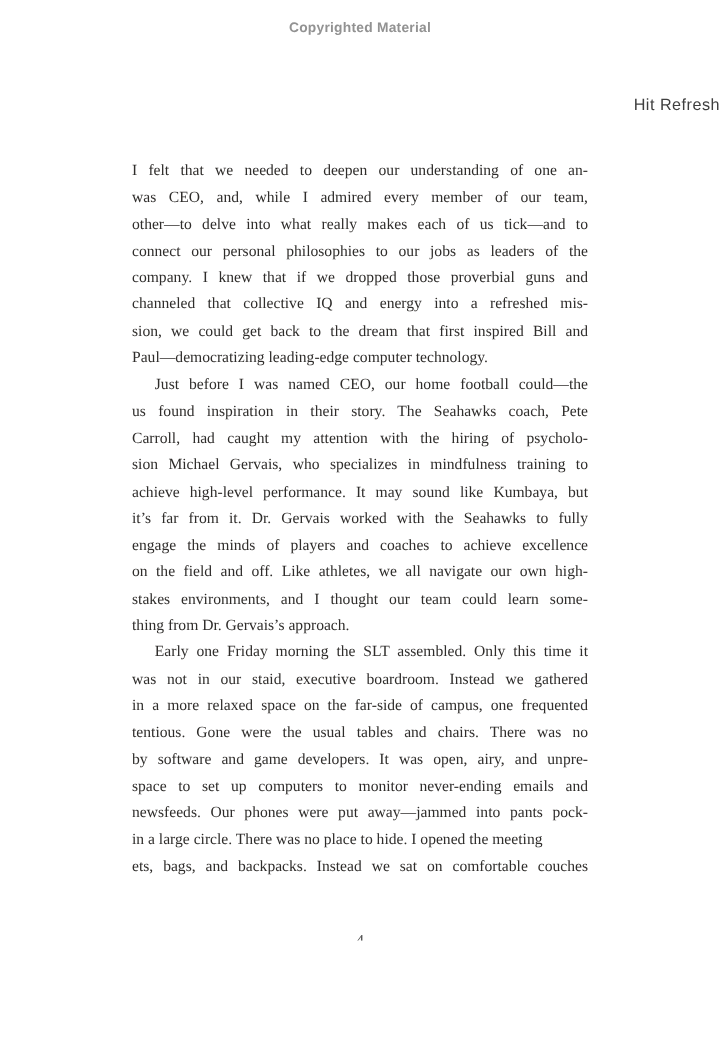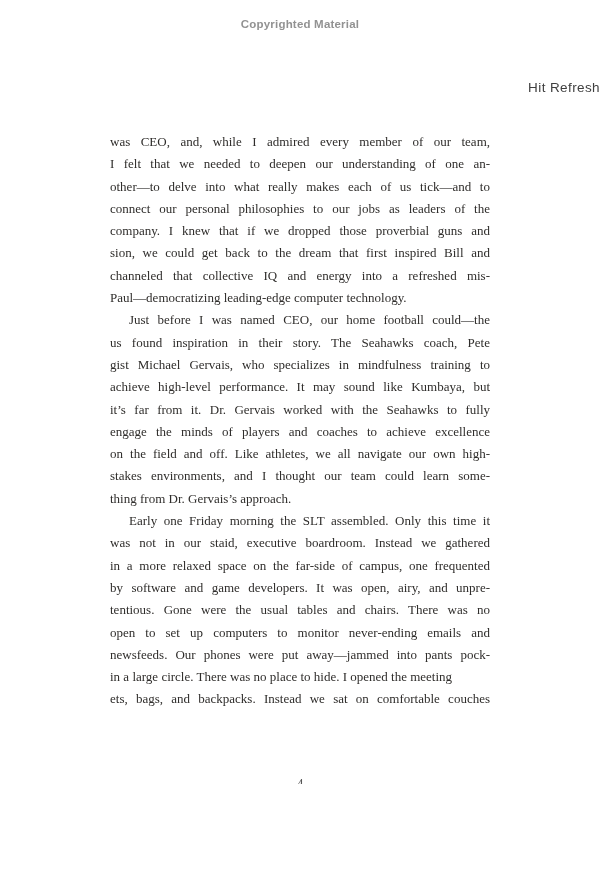--- a/index.html
+++ b/index.html
@@ -76,47 +76,48 @@
 </head>
 <body>
 
 <div class="page">
   <div class="copyright copyright-top">Copyrighted Material</div>
 
   <div class="running-head">Hit Refresh</div>
 
   <div class="body-text">
       <div class="paragraph">
+        <div class="line">I felt that we needed to deepen our understanding of one an-</div>
         <div class="line">was CEO, and, while I admired every member of our team,</div>
-        <div class="line">I felt that we needed to deepen our understanding of one an-</div>
         <div class="line">other—to delve into what really makes each of us tick—and to</div>
         <div class="line">connect our personal philosophies to our jobs as leaders of the</div>
         <div class="line">company. I knew that if we dropped those proverbial guns and</div>
+        <div class="line">channeled that collective IQ and energy into a refreshed mis-</div>
         <div class="line">sion, we could get back to the dream that first inspired Bill and</div>
-        <div class="line">channeled that collective IQ and energy into a refreshed mis-</div>
         <div class="line para-end">Paul—democratizing leading-edge computer technology.</div>
       </div>
       <div class="paragraph indent">
         <div class="line">Just before I was named CEO, our home football could—the</div>
         <div class="line">us found inspiration in their story. The Seahawks coach, Pete</div>
-        <div class="line">gist Michael Gervais, who specializes in mindfulness training to</div>
+        <div class="line">Carroll, had caught my attention with the hiring of psycholo-</div>
+        <div class="line">sion Michael Gervais, who specializes in mindfulness training to</div>
         <div class="line">achieve high-level performance. It may sound like Kumbaya, but</div>
         <div class="line">it’s far from it. Dr. Gervais worked with the Seahawks to fully</div>
         <div class="line">engage the minds of players and coaches to achieve excellence</div>
         <div class="line">on the field and off. Like athletes, we all navigate our own high-</div>
         <div class="line">stakes environments, and I thought our team could learn some-</div>
         <div class="line para-end">thing from Dr. Gervais’s approach.</div>
       </div>
       <div class="paragraph indent">
         <div class="line">Early one Friday morning the SLT assembled. Only this time it</div>
         <div class="line">was not in our staid, executive boardroom. Instead we gathered</div>
         <div class="line">in a more relaxed space on the far-side of campus, one frequented</div>
+        <div class="line">tentious. Gone were the usual tables and chairs. There was no</div>
         <div class="line">by software and game developers. It was open, airy, and unpre-</div>
-        <div class="line">tentious. Gone were the usual tables and chairs. There was no</div>
-        <div class="line">open to set up computers to monitor never-ending emails and</div>
+        <div class="line">space to set up computers to monitor never-ending emails and</div>
         <div class="line">newsfeeds. Our phones were put away—jammed into pants pock-</div>
         <div class="line para-end">in a large circle. There was no place to hide. I opened the meeting</div>
         <div class="line">ets, bags, and backpacks. Instead we sat on comfortable couches</div>
       </div>
     </div>
 
   <div class="page-number">4</div>
 
   <div class="copyright copyright-bottom">Copyrighted Material</div>
 </div>

